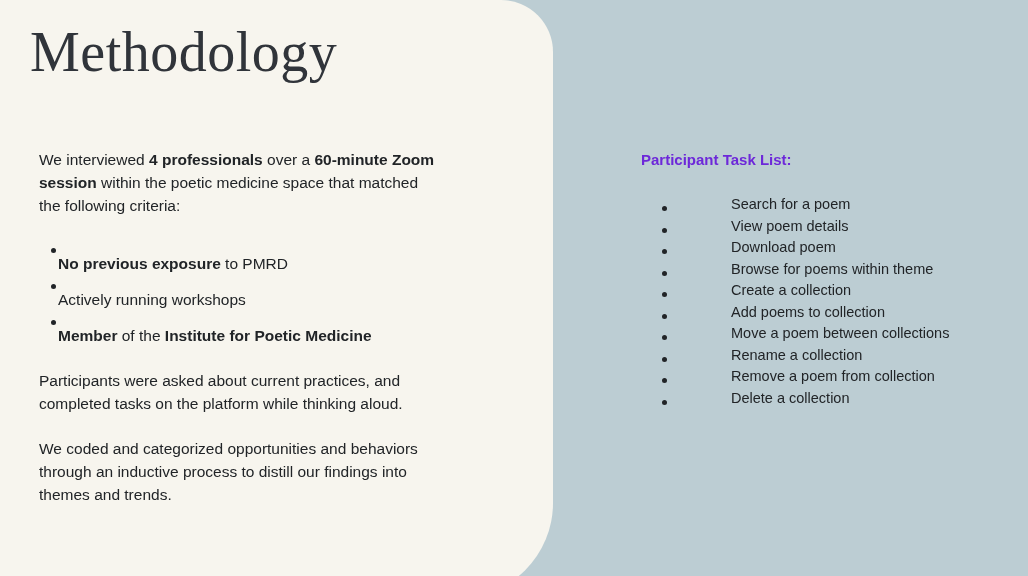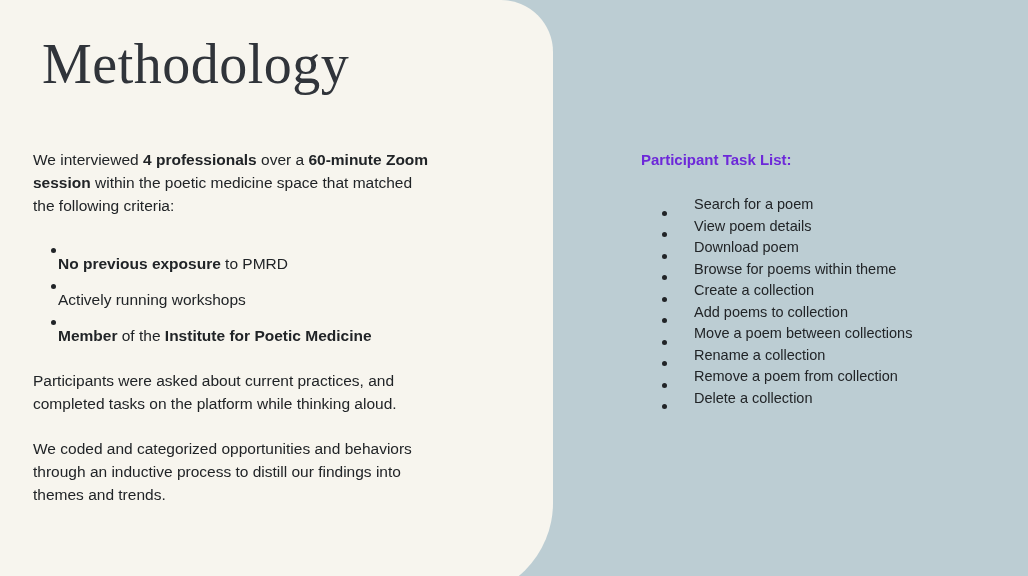--- a/index.html
+++ b/index.html
@@ -22,39 +22,39 @@
     width: 553px;
     height: 598px;
     background: #f7f5ee;
     border-radius: 0 52px 95px 0;
   }
 
   .slide-title {
     position: absolute;
     left: 30px;
     top: 22px;
-    margin: 12px;
+    margin: 0;
     font-family: "Liberation Serif", "DejaVu Serif", serif;
     font-weight: 400;
     font-size: 56px;
     line-height: 1.1;
     letter-spacing: 0.5px;
     color: #30343a;
   }
 
   .left-body {
     position: absolute;
     left: 31px;
     top: 148px;
     width: 406px;
     color: #212427;
     font-size: 15.5px;
     line-height: 23px;
   }
-  .left-body p { margin: 0 0 22px 2px; }
+  .left-body p { margin: 0 0 22px 8px; }
   .left-body p:last-child { margin-bottom: 0; }
 
   ul.bullet-list {
     list-style: none;
     margin: 22px 0;
     padding: 0;
     line-height: 22px;
   }
   ul.bullet-list li { display: flex; align-items: flex-start; flex-direction: column; }
   .dot {
@@ -84,21 +84,21 @@
     line-height: 20px;
     color: #6d28d9;
   }
   ul.task-list {
     list-style: none;
     margin: 0;
     padding: 0;
     font-size: 14.5px;
     line-height: 21.5px;
   }
-  ul.task-list li { display: flex; align-items: flex-end; }
+  ul.task-list li { display: flex; align-items: center; gap: 37px; }
   ul.task-list .dot { margin: 8px 0 0 21px; }
   ul.task-list .li-text { padding-left: 27px; }
 </style>
 </head>
 <body>
 
 <div class="slide">
 
   <div class="panel-left">
     <h1 class="slide-title">Methodology</h1>

